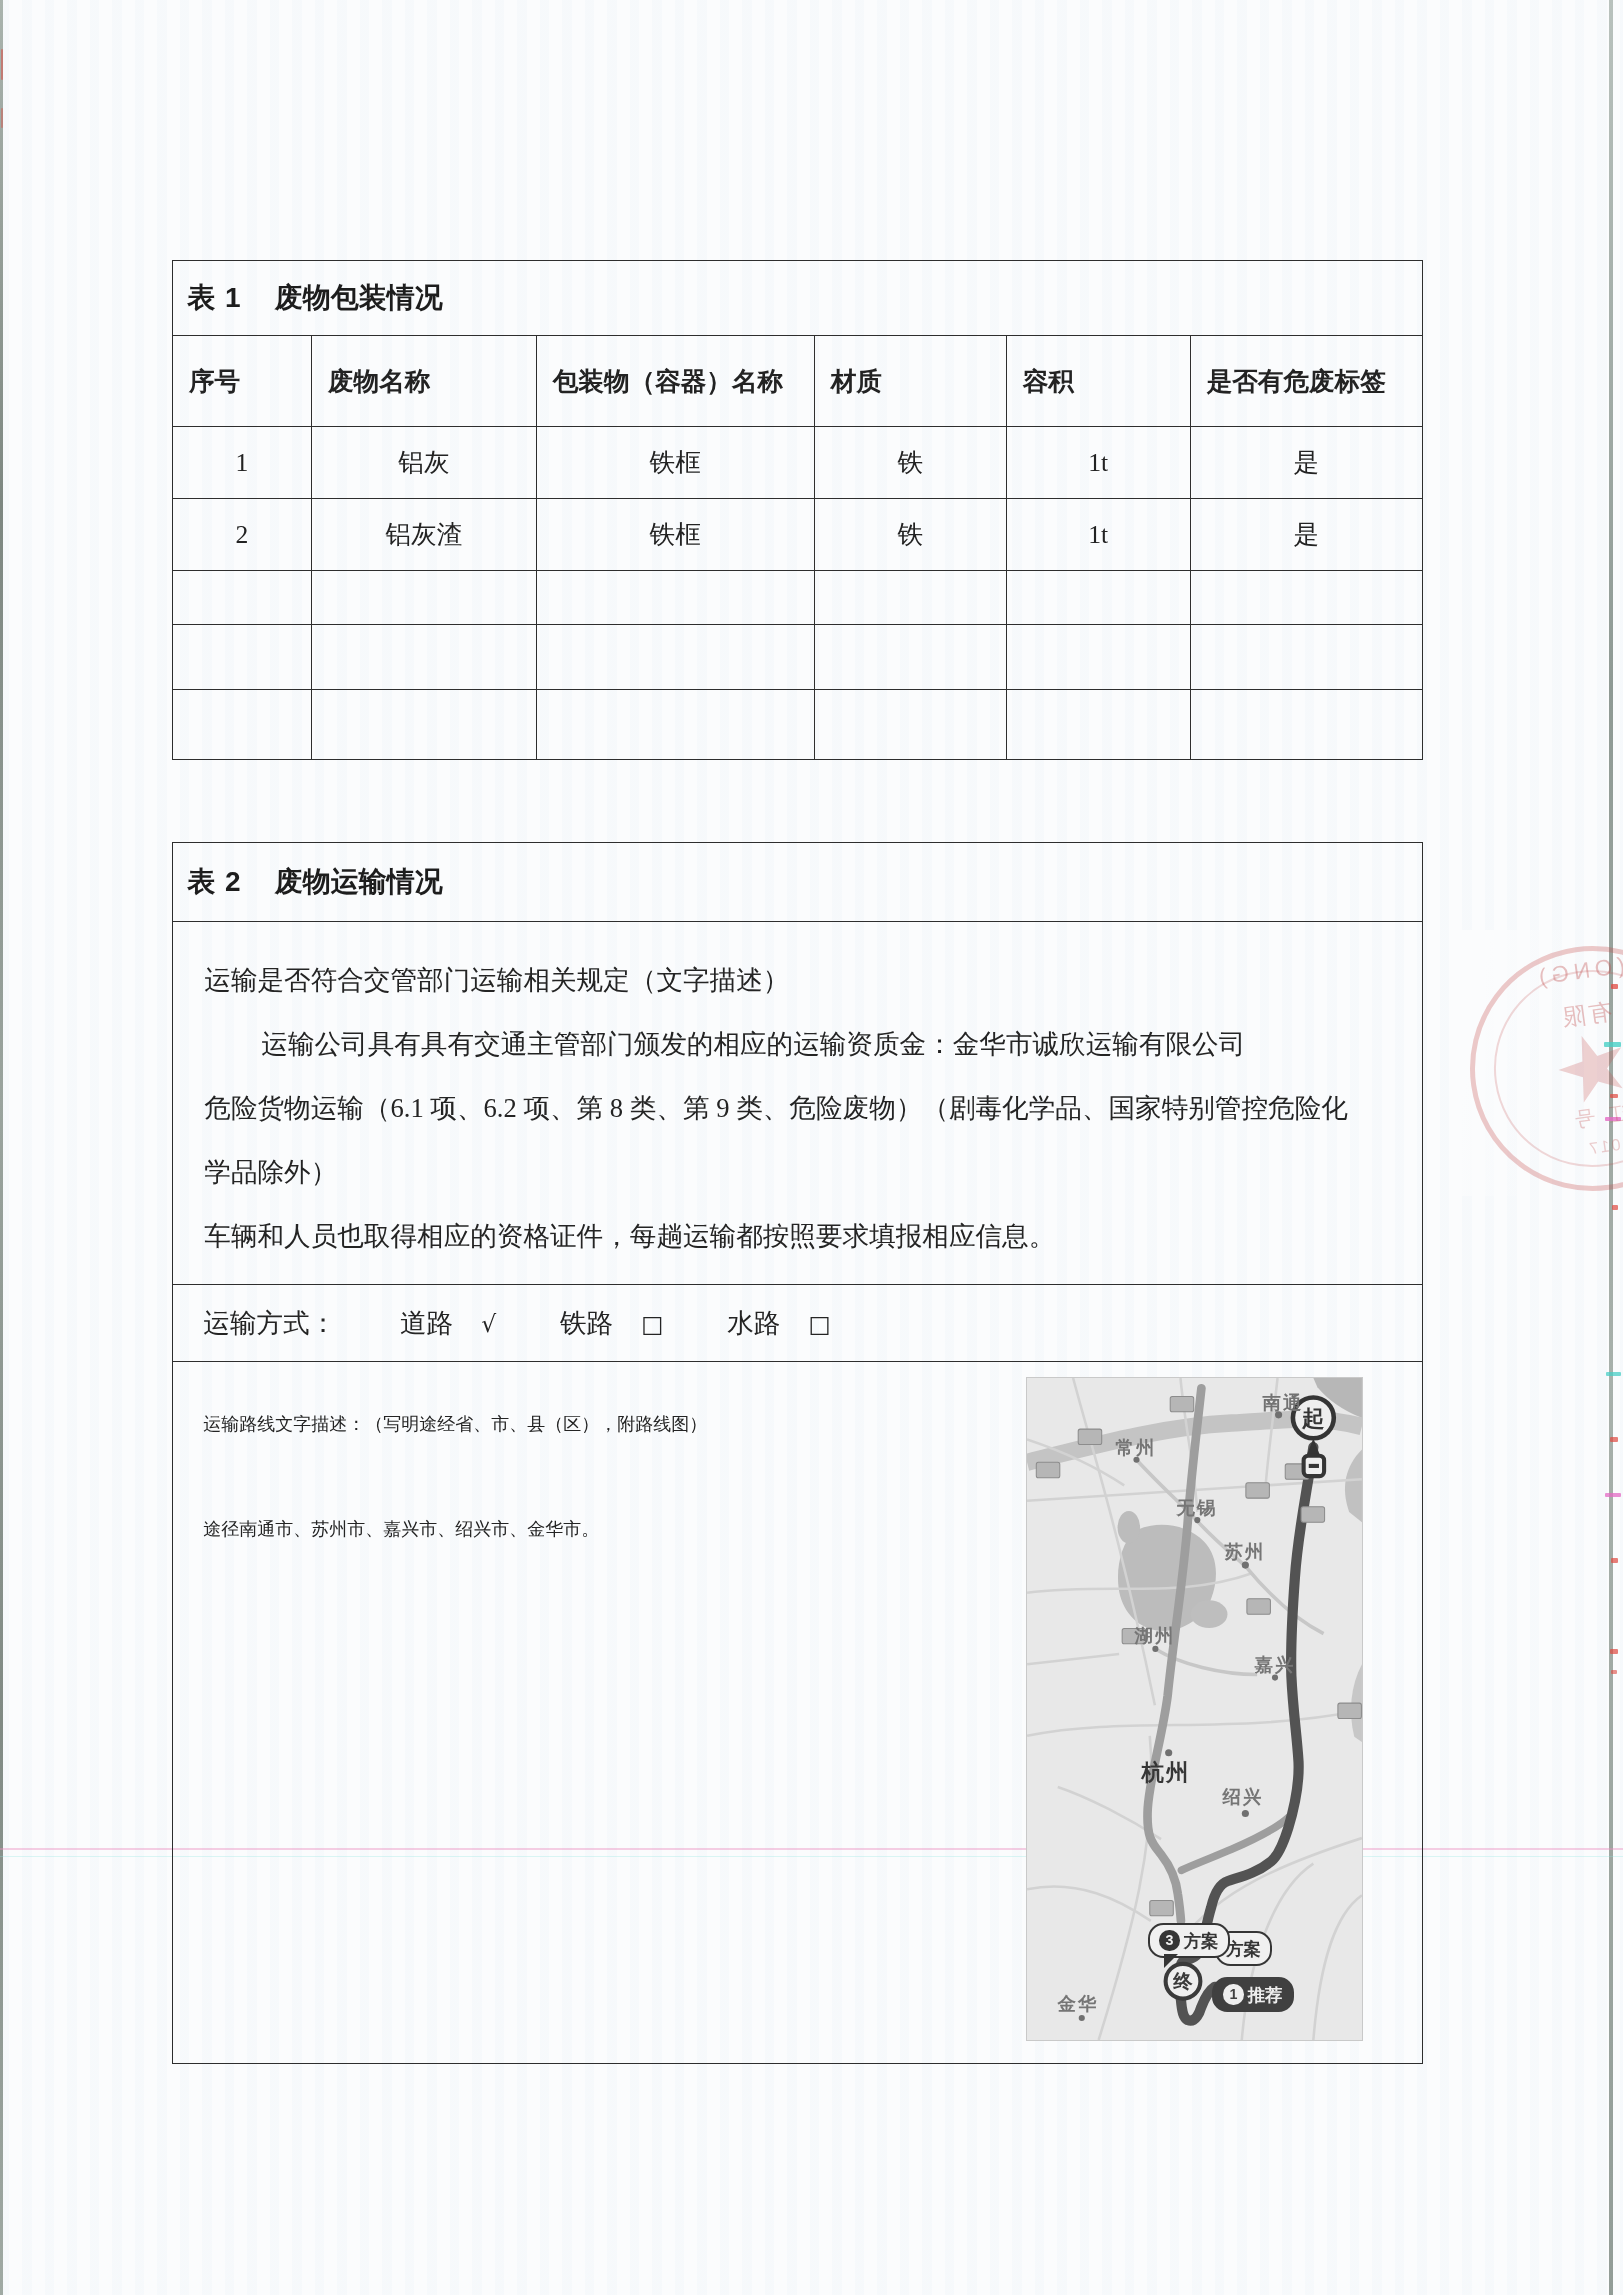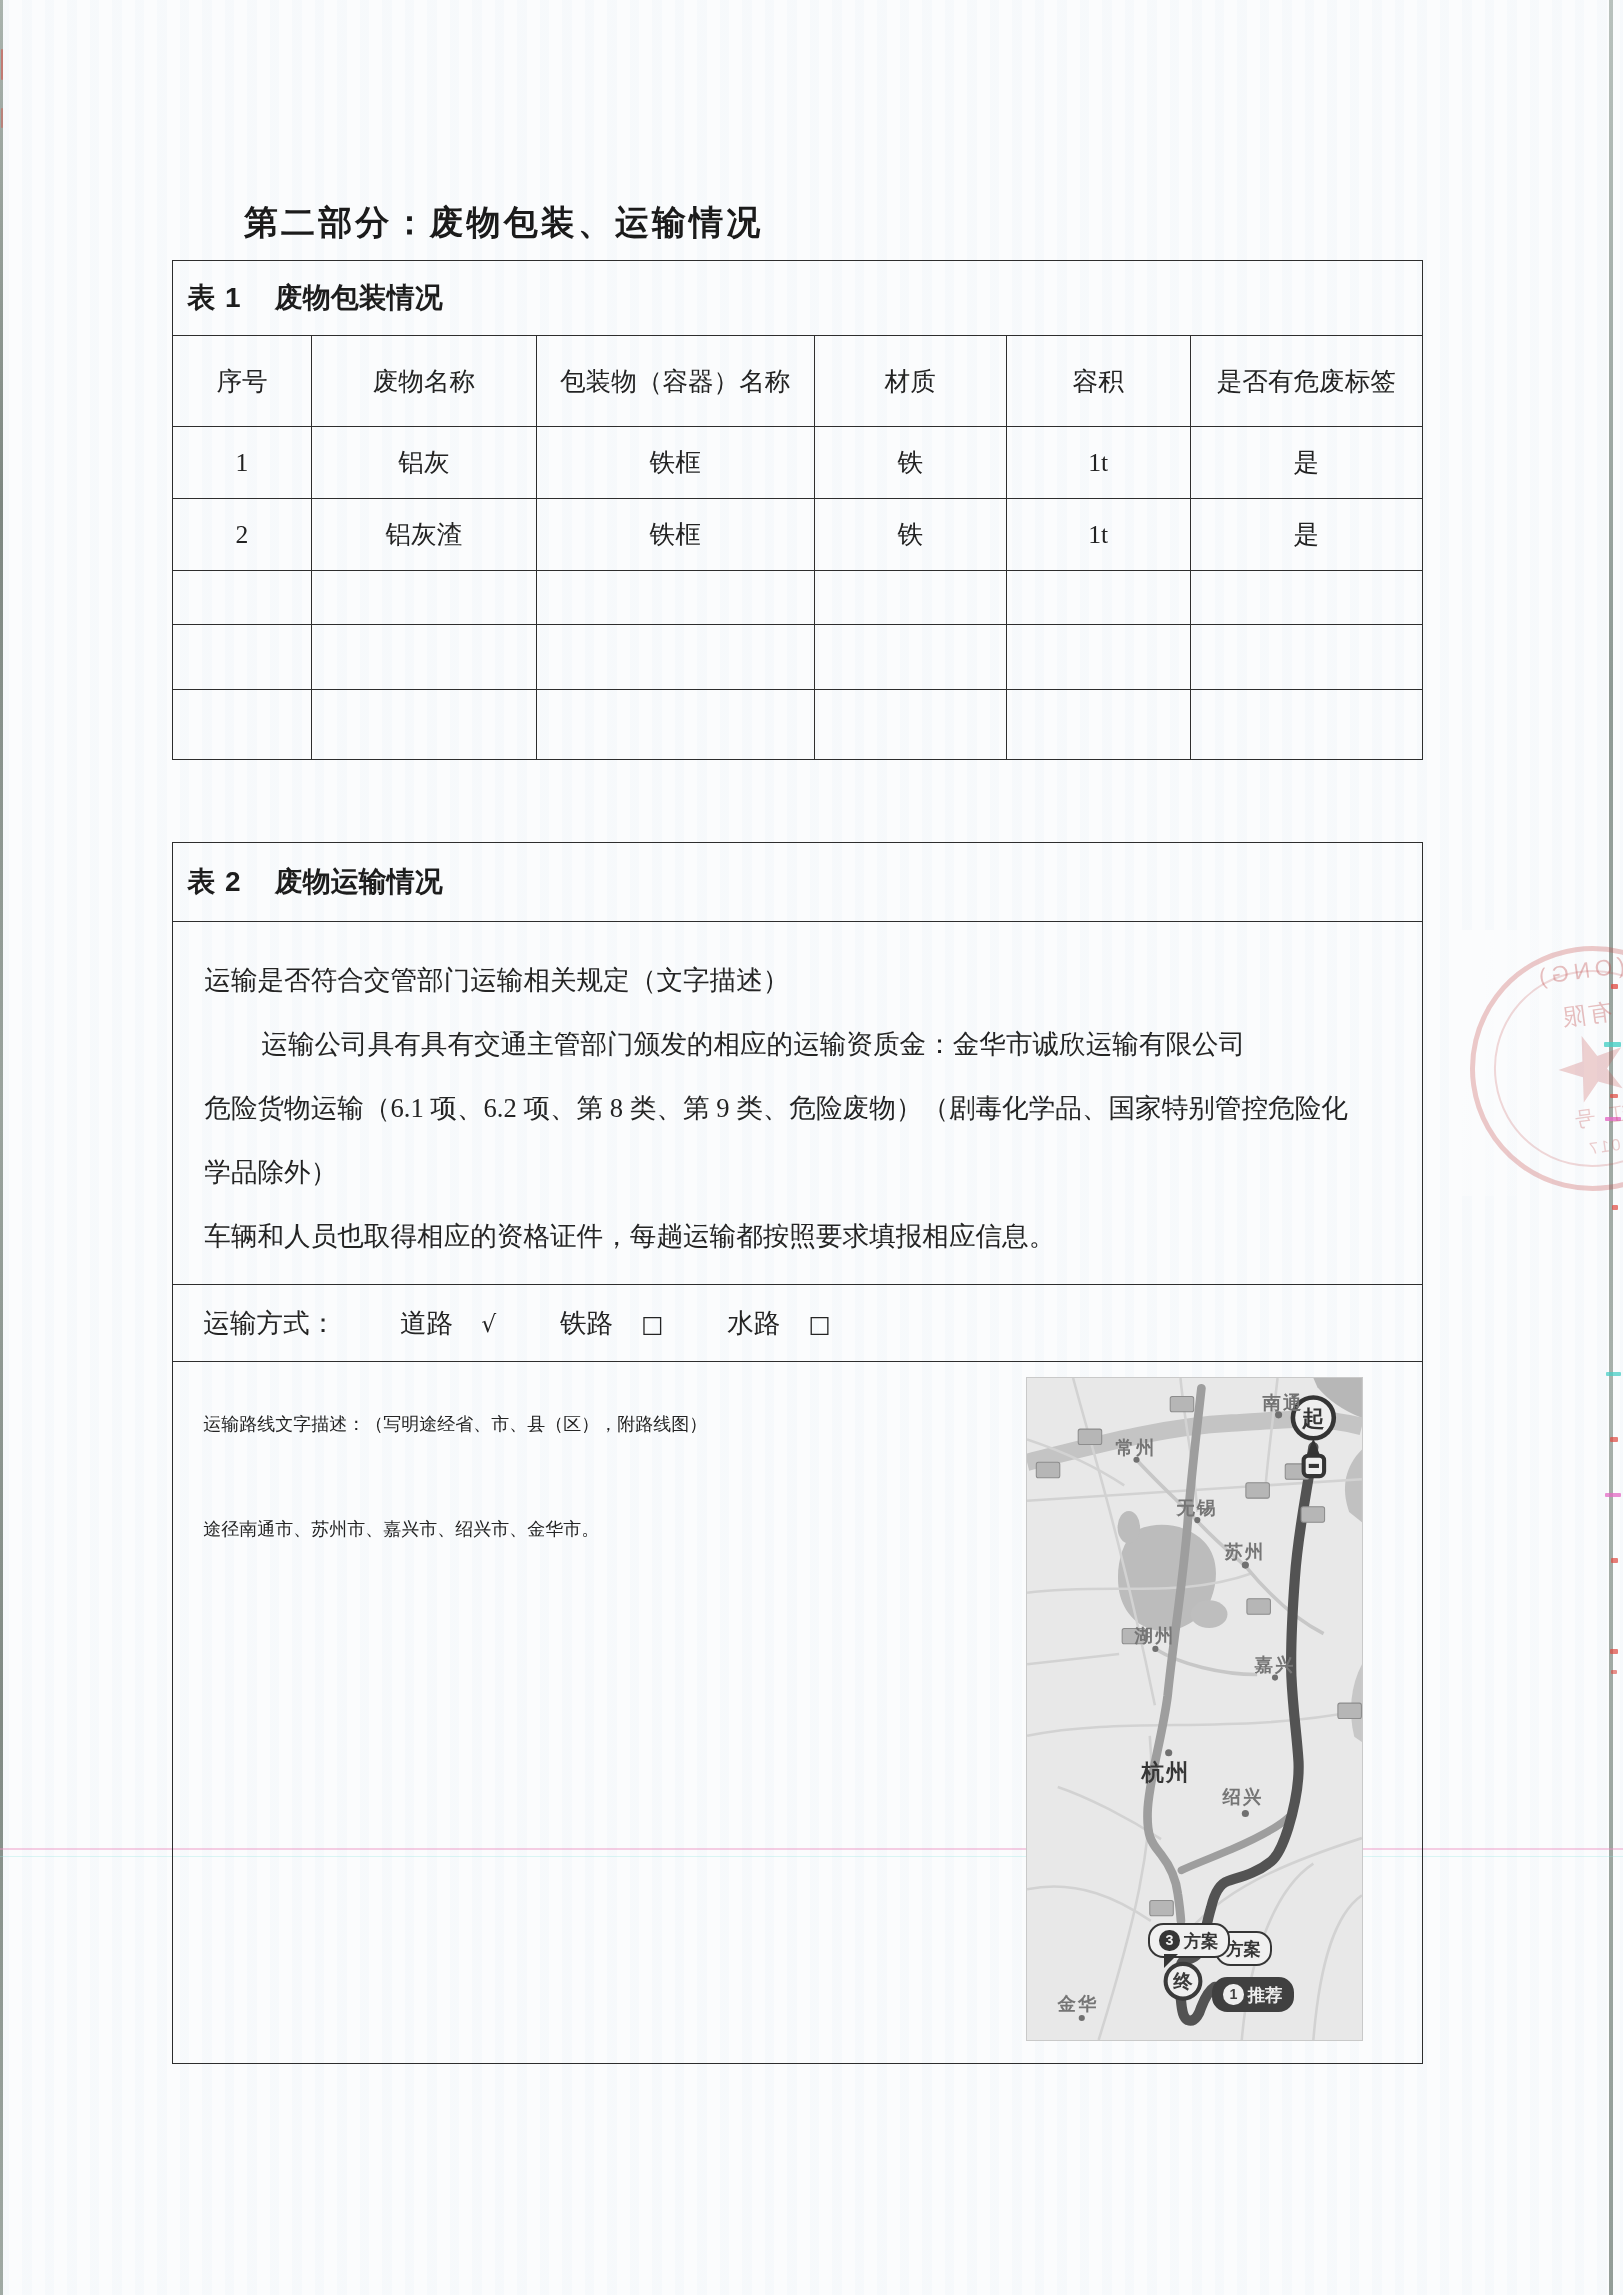--- a/index.html
+++ b/index.html
@@ -26,21 +26,21 @@
     font-family:"Liberation Sans", sans-serif;
     font-weight:700;font-size:34px;letter-spacing:3.1px;color:#1b1b1b;
   }
 
   
   table.formtbl{position:absolute;border-collapse:collapse;table-layout:fixed;}
   table.formtbl td{border:1.5px solid #2e2e2e;padding:16px;vertical-align:middle;}
   .cap-cell{padding-left:14.3px !important;}
   .cap{font-family:"Liberation Sans", sans-serif;font-weight:700;font-size:28px;color:#1d1d1d;}
   .cap .cap-prefix{margin-right:33px;letter-spacing:1px;}
-  .hdr{font-size:25.6px;text-align:center;color:#232323;}
+  .hdr{font-size:25.6px;text-align:left;color:#232323;font-weight:bold;}
   .cell{font-size:25.6px;text-align:center;color:#232323;}
 
   
   .regblock{padding:10.2px 15.3px 0 15.3px;}
   .regblock p{margin:0;line-height:64px;font-size:26.6px;color:#242424;}
   .regblock p.indent{text-indent:57px;}
   .modeline{padding-left:14.3px;font-size:26.6px;color:#242424;}
   .modeline .opt{margin-left:57px;}
   .modeline .mark{margin-left:21.5px;font-family:"DejaVu Sans", sans-serif;font-size:23.5px;}
   .routecell{position:relative;vertical-align:top !important;}
@@ -113,21 +113,20 @@
   <div class="tick" style="left:1610px;top:1094px;width:8.2px;height:4.1px;background:rgba(224,72,63,0.7);"></div>
   <div class="tick" style="left:1605px;top:1117px;width:16.4px;height:3.6px;background:rgba(227,107,196,0.8);"></div>
   <div class="tick" style="left:1612px;top:1205px;width:6.1px;height:5.1px;background:rgba(224,72,63,0.7);"></div>
   <div class="tick" style="left:1606px;top:1372px;width:15.3px;height:4.1px;background:rgba(73,207,198,0.75);"></div>
   <div class="tick" style="left:1610px;top:1437px;width:8.2px;height:4.6px;background:rgba(224,72,63,0.7);"></div>
   <div class="tick" style="left:1605px;top:1493px;width:16.4px;height:3.6px;background:rgba(227,107,196,0.75);"></div>
   <div class="tick" style="left:1611px;top:1558px;width:7.2px;height:4.6px;background:rgba(224,72,63,0.7);"></div>
   <div class="tick" style="left:1610px;top:1649px;width:8.2px;height:5.1px;background:rgba(224,72,63,0.7);"></div>
   <div class="tick" style="left:1611px;top:1670px;width:6.1px;height:4.1px;background:rgba(224,72,63,0.6);"></div>
 
-  <div class="doc-title">第二部分：废物包装、运输情况</div>
 
   <table class="formtbl" style="left:172px;top:260px;width:1251px;">
     <colgroup>
       <col style="width:11.12%">
         <col style="width:17.98%">
         <col style="width:22.23%">
       <col style="width:15.37%">
         <col style="width:14.71%">
         <col style="width:18.59%">
     </colgroup>

